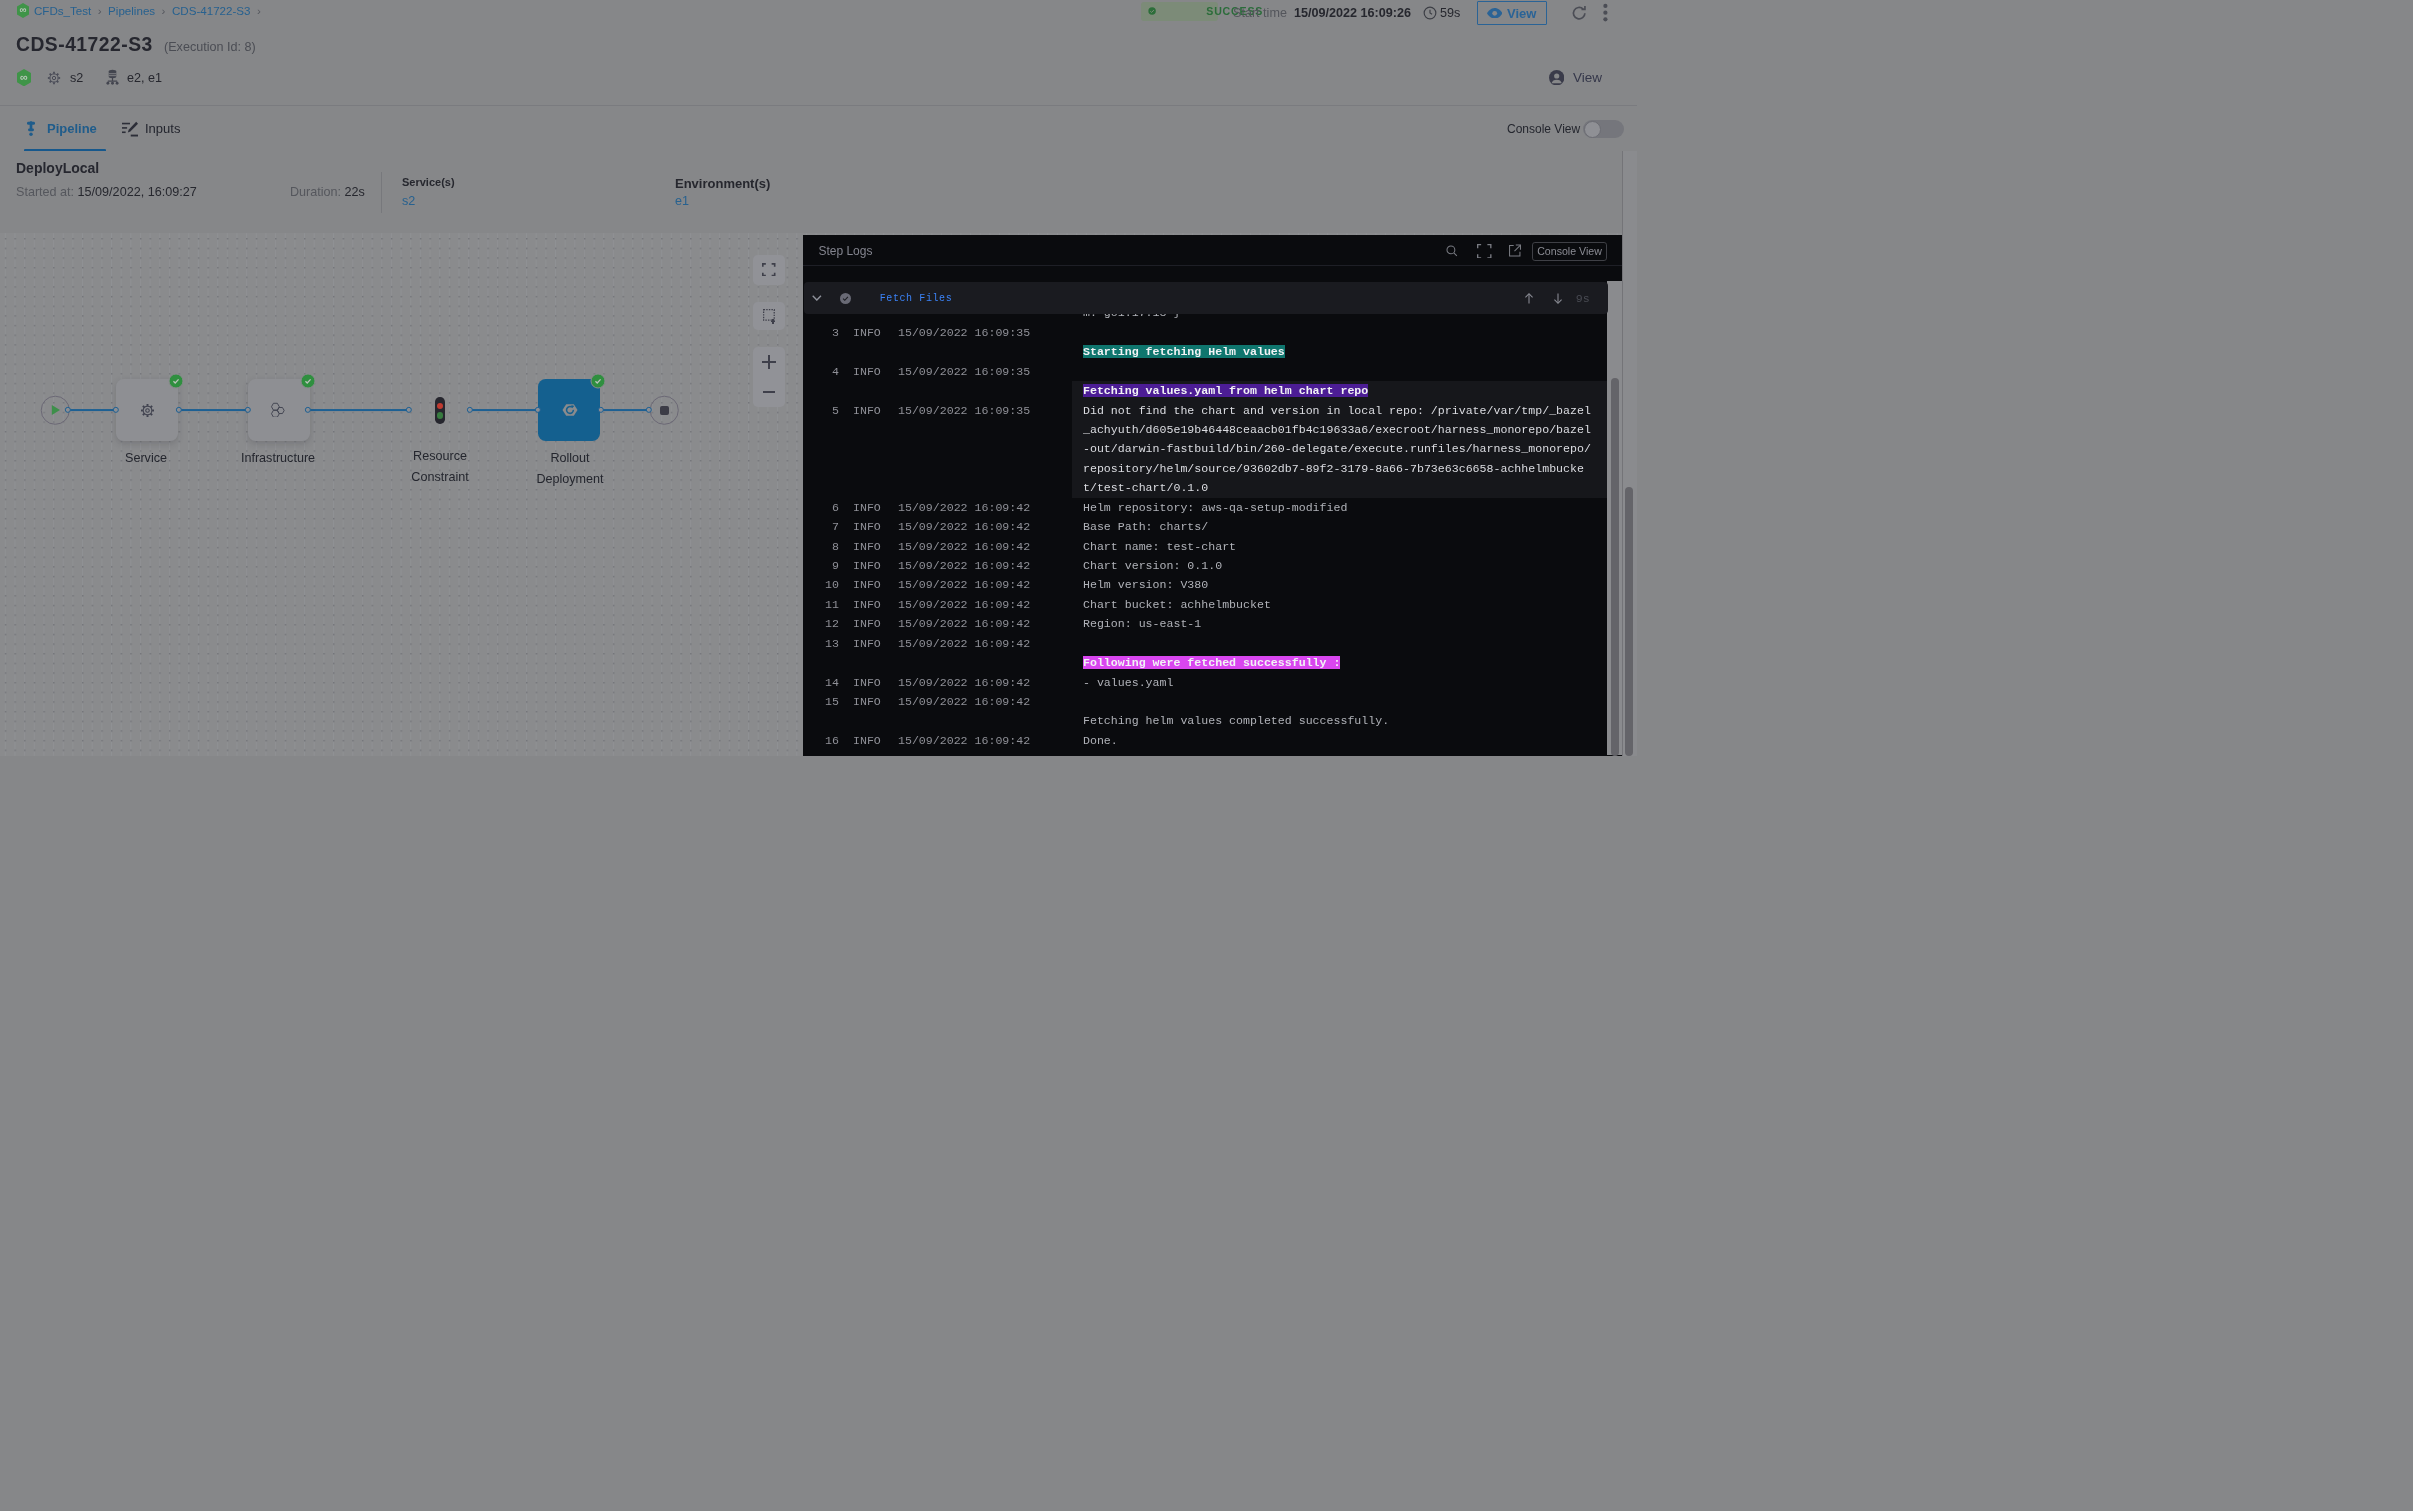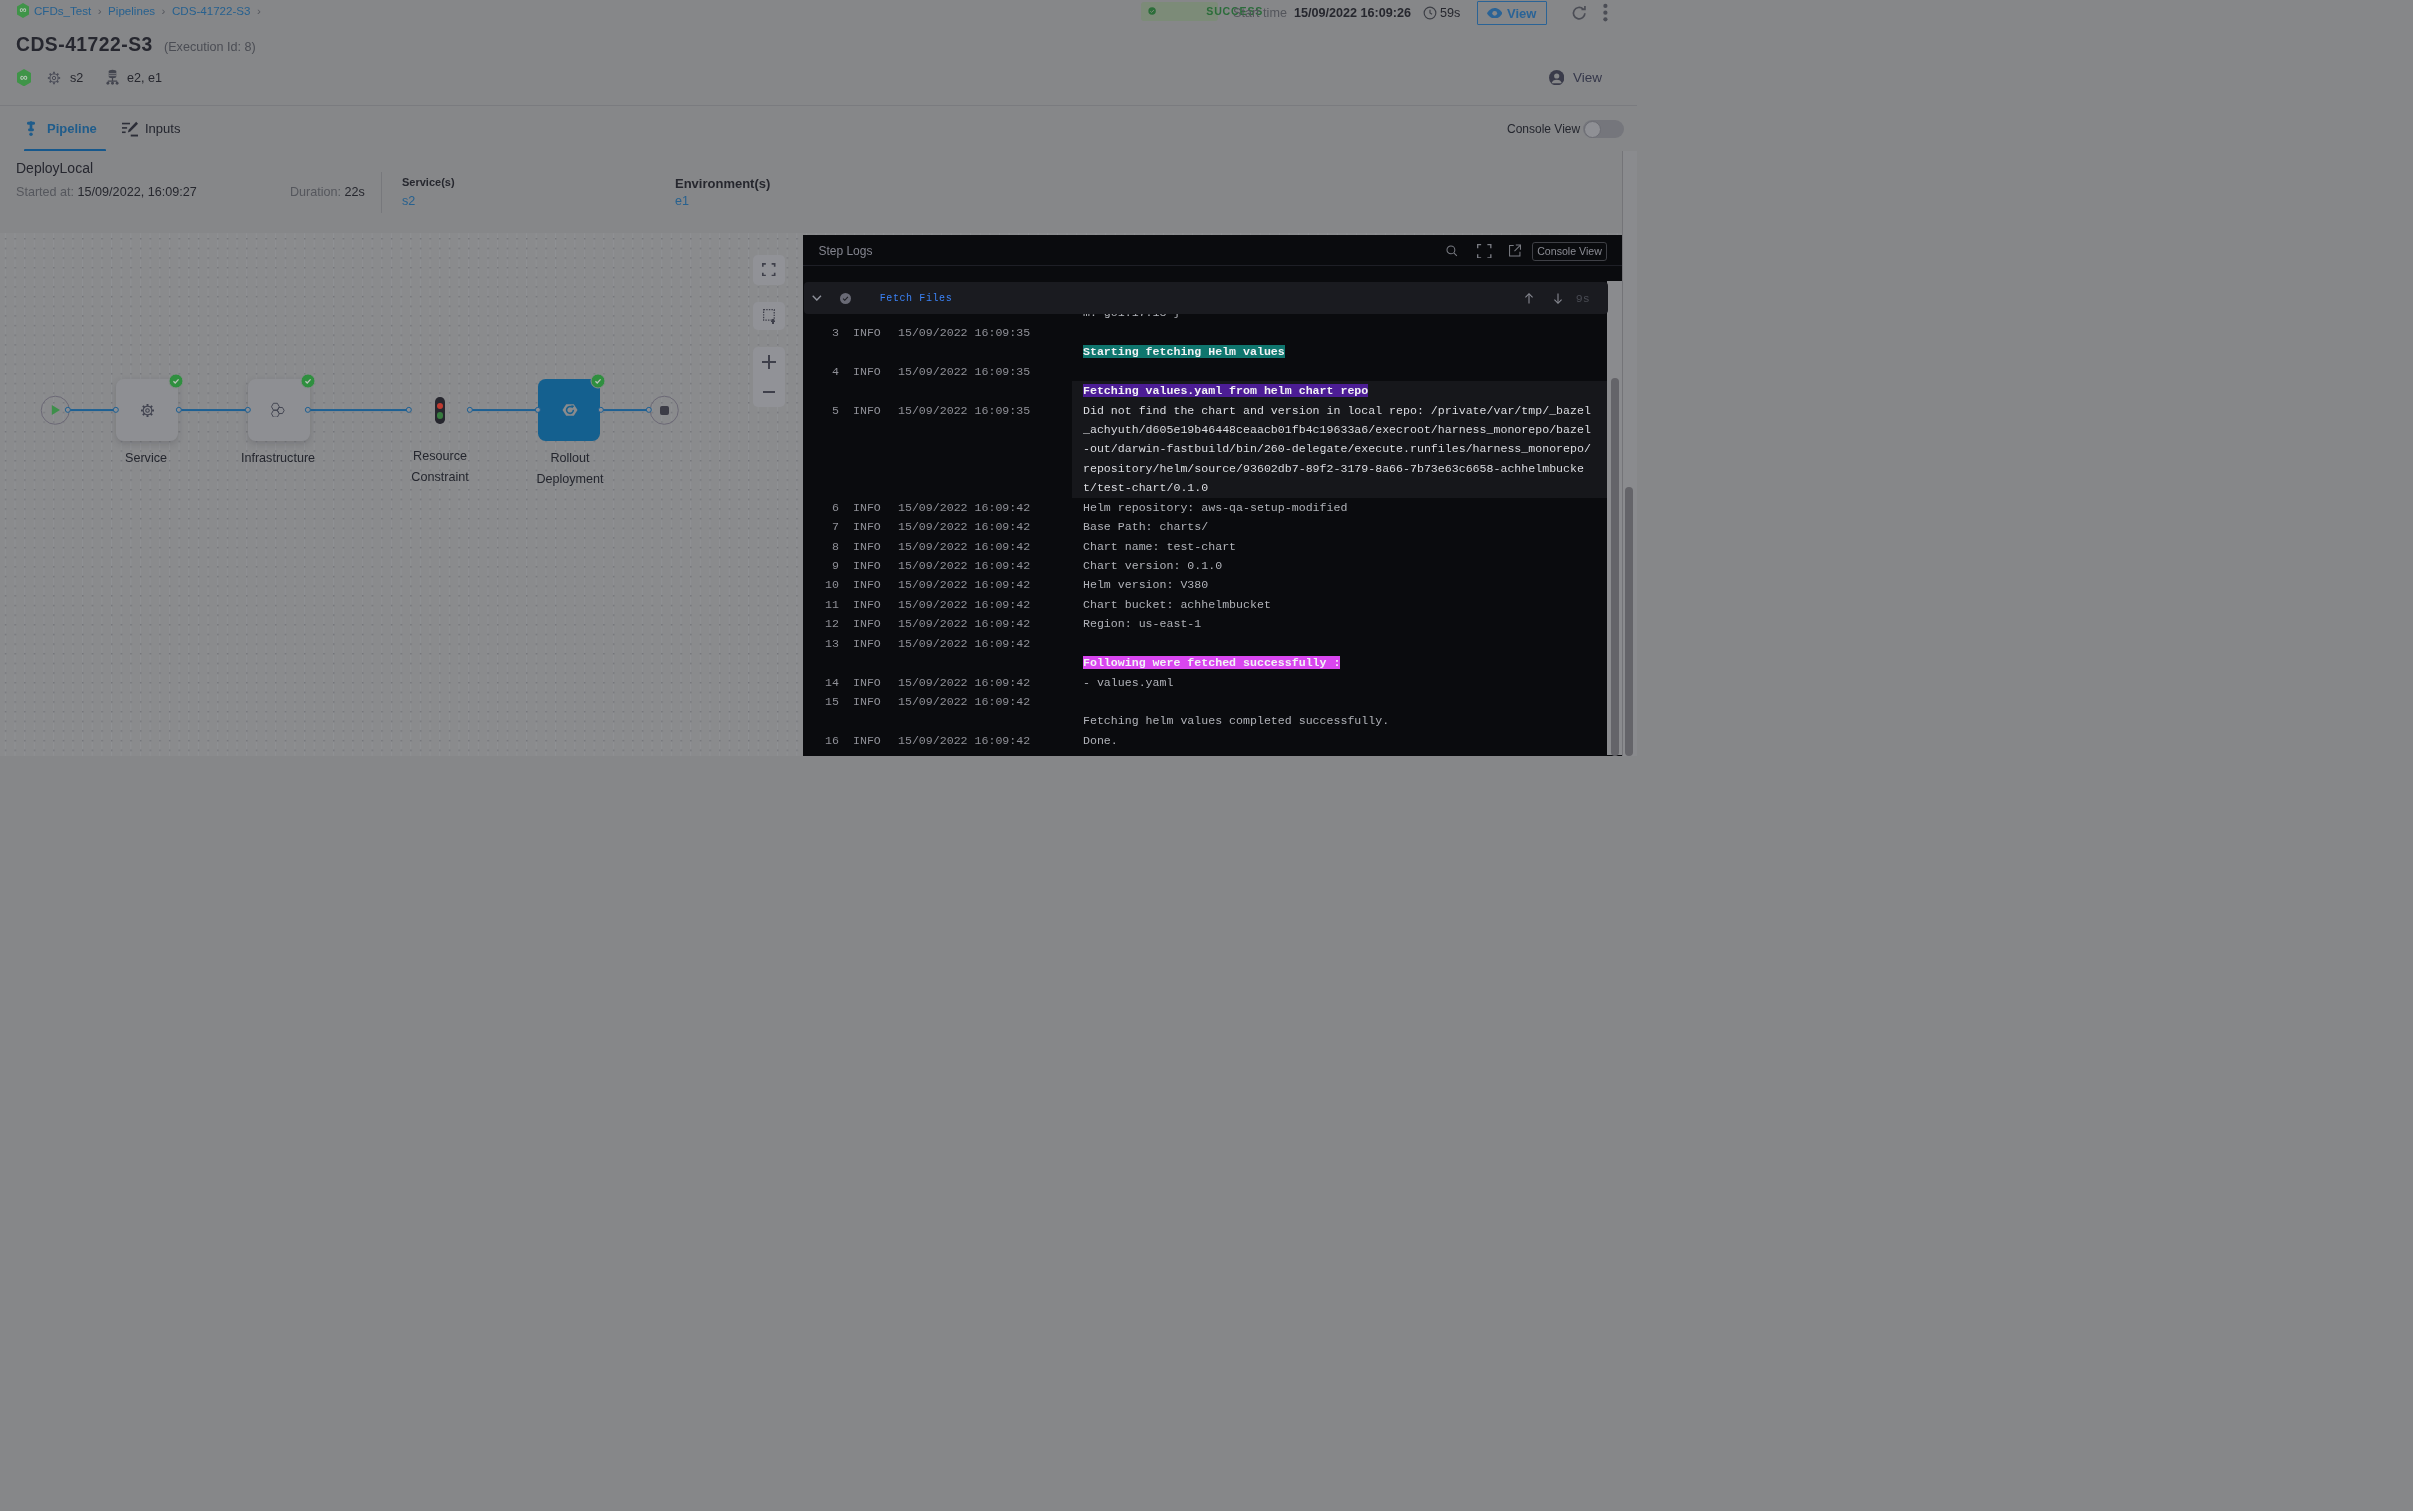--- a/index.html
+++ b/index.html
@@ -157,21 +157,21 @@
   </svg>
   <div class="abs tabtxt" style="left:145px;top:14.5px">Inputs</div>
   <div class="abs" style="left:1507px;top:16px;font-size:12px;color:#24262e">Console View</div>
   <div class="abs" style="left:1583px;top:14px;width:41px;height:18.3px;border-radius:9.2px;background:#75767c;">
     <div class="abs" style="left:0.5px;top:0.5px;width:17.4px;height:17.4px;border-radius:50%;background:#8f9095;border:1.4px solid #6b6c73;box-sizing:border-box;"></div>
   </div>
   <div id="tab-underline"></div>
   <div class="bborder"></div>
 </div>
 <div id="stagebar">
-  <div class="abs" style="left:16px;top:9.2px;font-size:14px;font-weight:normal;color:#26272f">DeployLocal</div>
+  <div class="abs" style="left:16px;top:9.2px;font-size:14px;font-weight:bold;color:#26272f">DeployLocal</div>
   <div class="abs" style="left:16px;top:34px;font-size:12.6px"><span style="color:#55575d">Started at: </span><span style="color:#26272e">15/09/2022, 16:09:27</span></div>
   <div class="abs" style="left:290px;top:34px;font-size:12.6px"><span style="color:#55575d">Duration: </span><span style="color:#26272e">22s</span></div>
   <div class="abs" style="left:381px;top:21px;width:0.5px;height:41px;background:#77787c"></div>
   <div class="abs" style="left:402px;top:25px;font-size:11px;font-weight:600;color:#26272e">Service(s)</div>
   <div class="abs" style="left:402px;top:43px;font-size:12.6px;color:#27618f">s2</div>
   <div class="abs" style="left:675px;top:25px;font-size:13px;font-weight:700;color:#26272e">Environment(s)</div>
   <div class="abs" style="left:675px;top:43px;font-size:12.6px;color:#27618f">e1</div>
   <div class="bborder"></div>
 </div>
 <div id="canvas">

